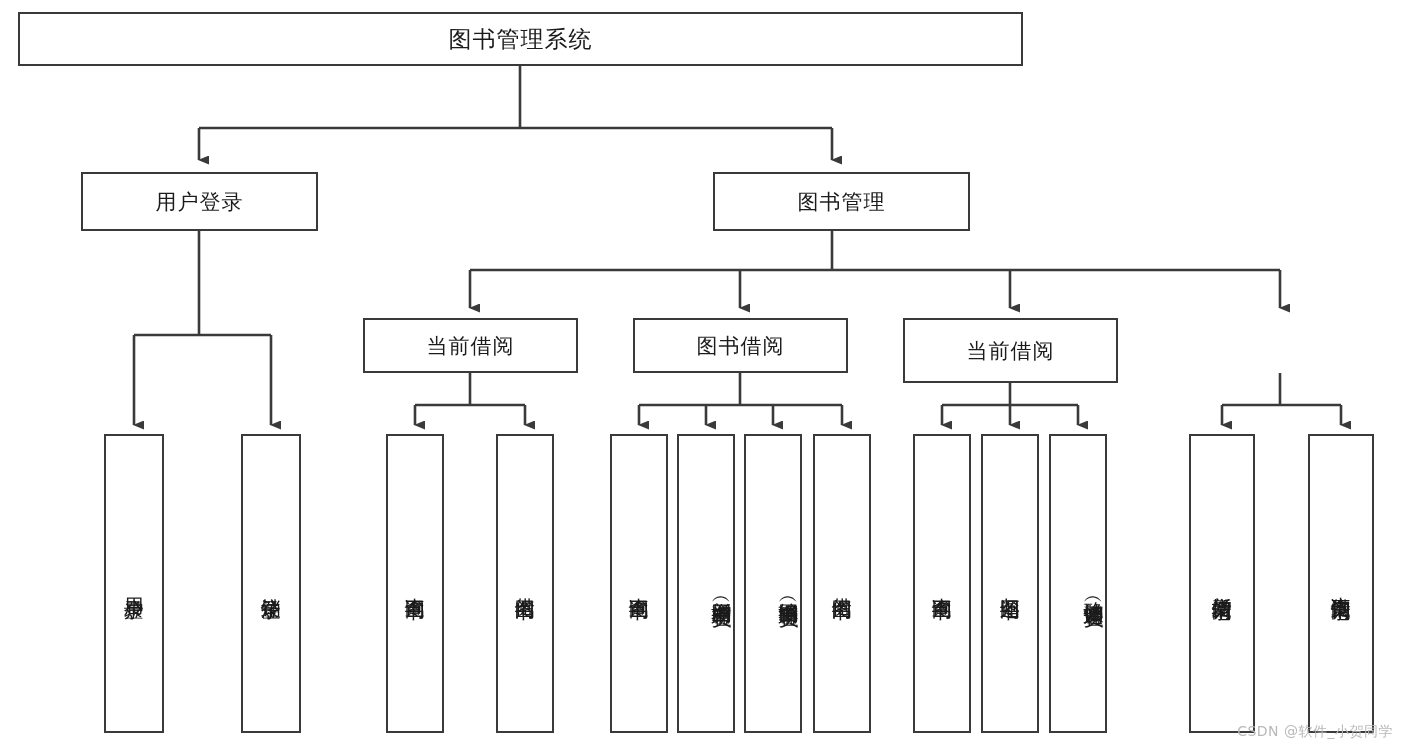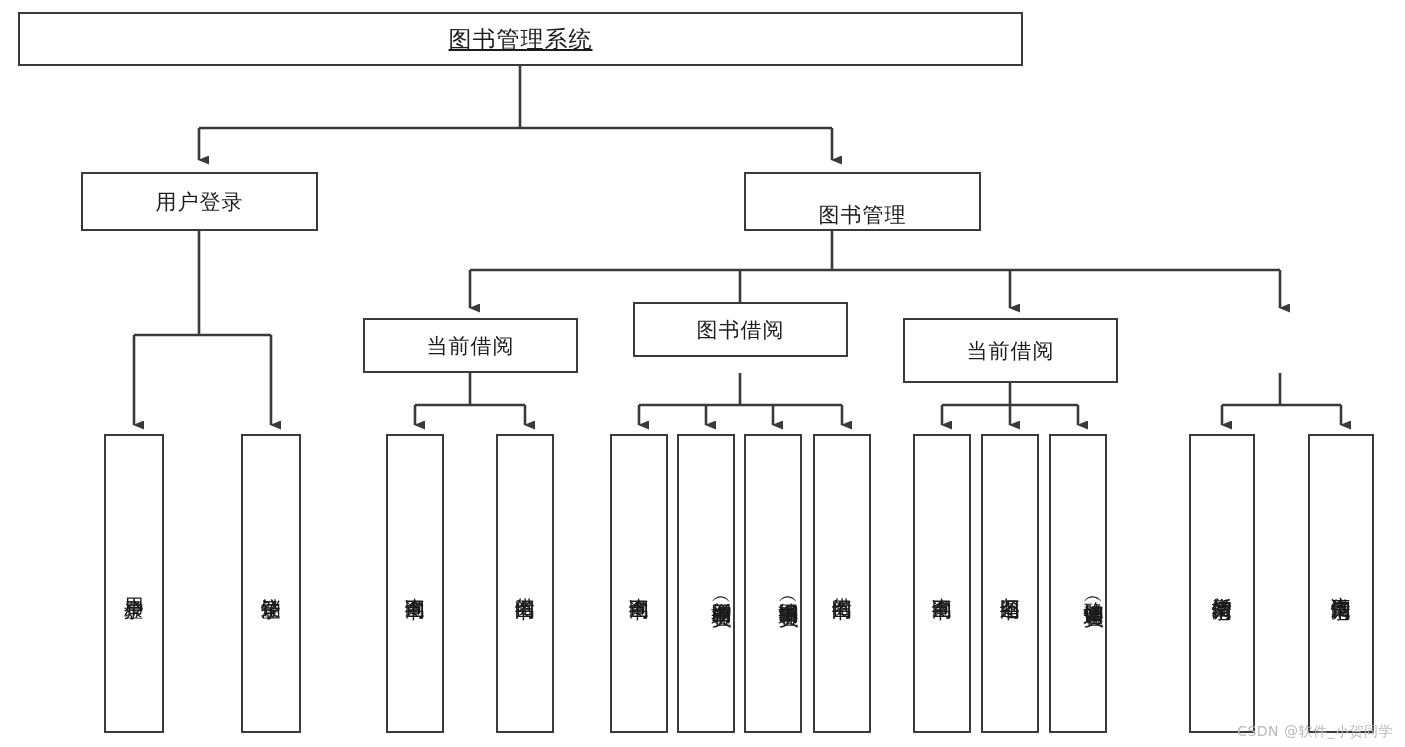--- a/index.html
+++ b/index.html
@@ -121,35 +121,35 @@
       <path d="M1010,405 L1010,425" marker-end="url(#arrowhead)"></path>
       <path d="M1078,405 L1078,425" marker-end="url(#arrowhead)"></path>
 
       <path d="M1280,373 L1280,405"></path>
       <path d="M1222,405 L1341,405"></path>
       <path d="M1222,405 L1222,425" marker-end="url(#arrowhead)"></path>
       <path d="M1341,405 L1341,425" marker-end="url(#arrowhead)"></path>
     </g>
   </svg>
 
-  <div class="node node-root" style="left:18px; top:12px; width:1005px; height:54px;text-decoration:underline;">
+  <div class="node node-root" style="left:18px; top:12px; width:1005px; height:54px;">
     <span>图书管理系统</span>
   </div>
 
   <div class="node node-l2" style="left:81px; top:172px; width:237px; height:59px;">
     <span>用户登录</span>
   </div>
-  <div class="node node-l2" style="left:744px; top:172px; width:237px; height:59px;align-items:flex-end;">
+  <div class="node node-l2" style="left:713px; top:172px; width:257px; height:59px;">
     <span>图书管理</span>
   </div>
 
   <div class="node node-l2" style="left:363px; top:318px; width:215px; height:55px;">
     <span>当前借阅</span>
   </div>
-  <div class="node node-l2" style="left:633px; top:302px; width:215px; height:55px;">
+  <div class="node node-l2" style="left:633px; top:318px; width:215px; height:55px;">
     <span>图书借阅</span>
   </div>
   <div class="node node-l2" style="left:903px; top:318px; width:215px; height:65px;">
     <span>当前借阅</span>
   </div>
 
   <div class="node node-leaf leaf-short" style="left:104px; top:434px; width:60px; height:299px;">
     <span class="leaf-text">用户登录</span>
   </div>
   <div class="node node-leaf leaf-short" style="left:241px; top:434px; width:60px; height:299px;">

